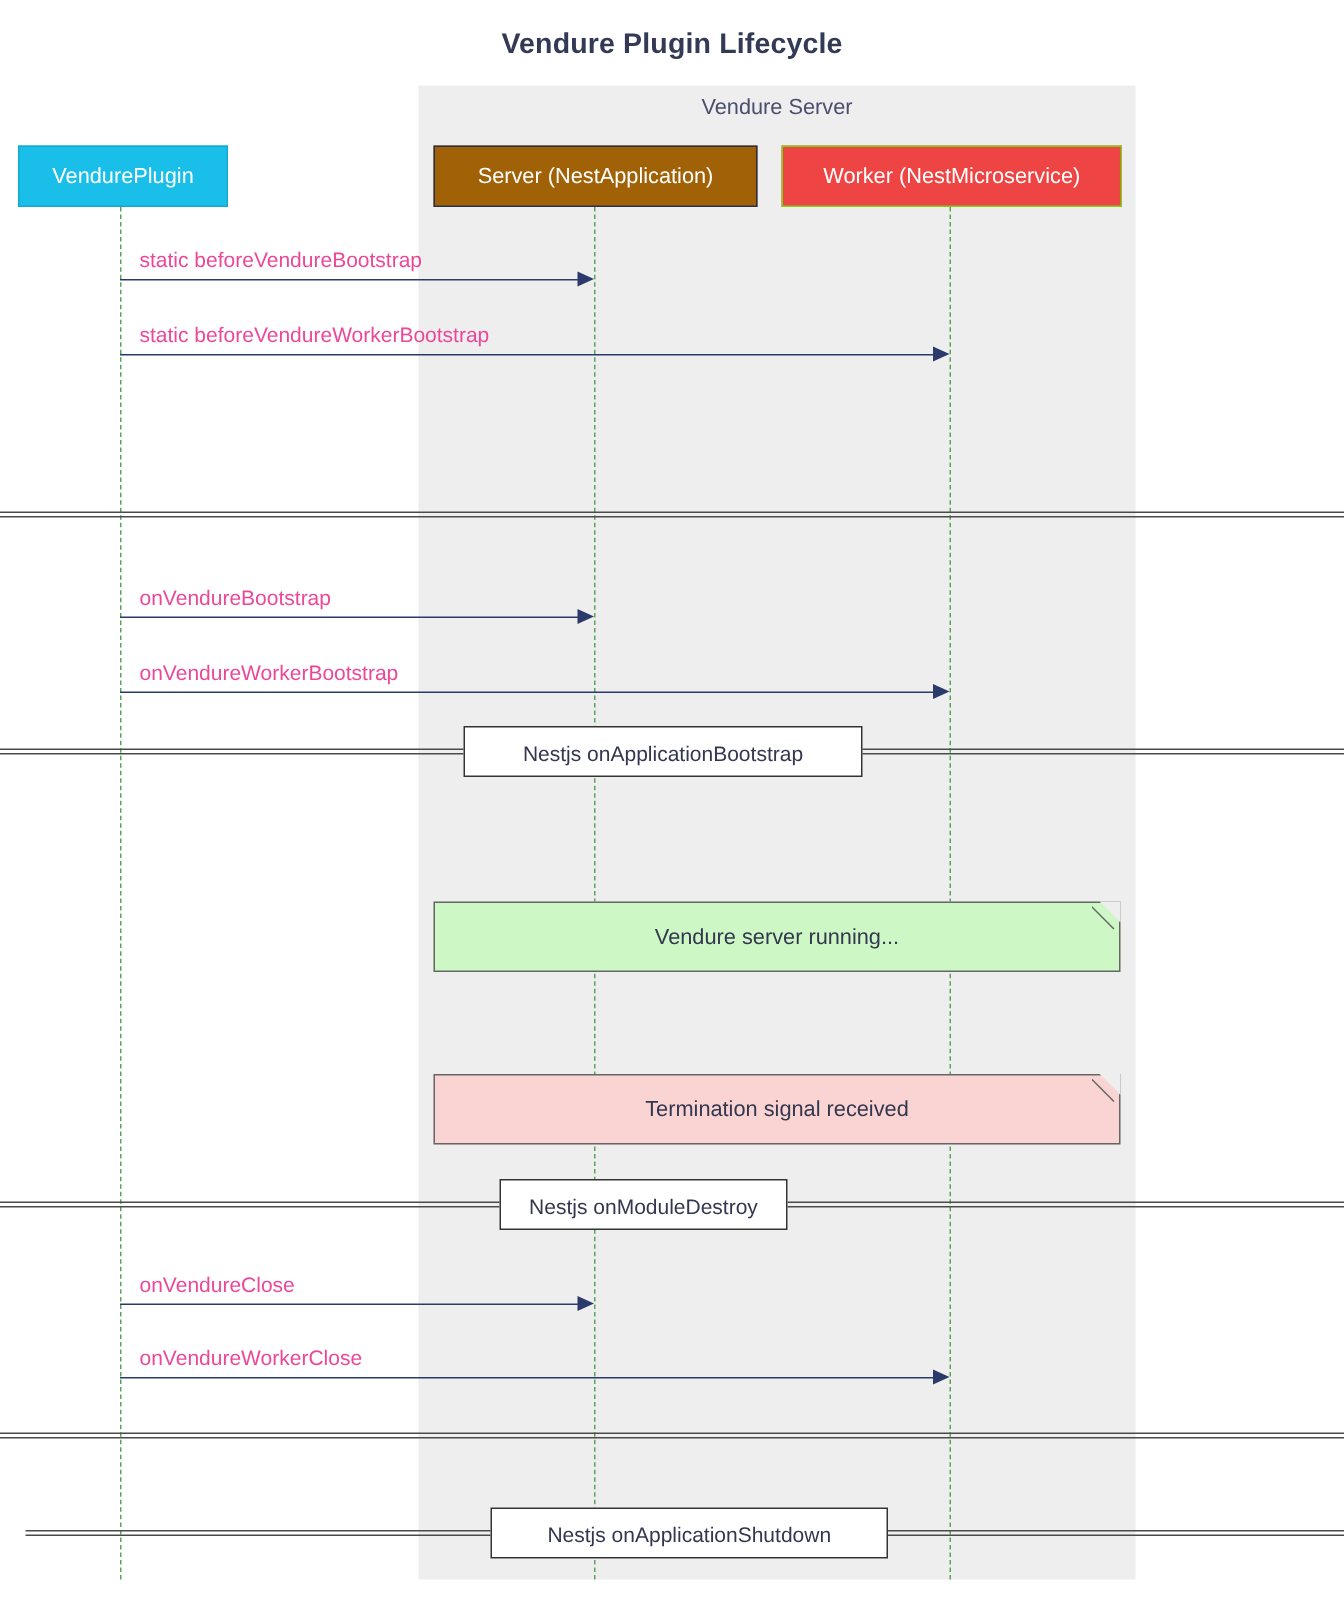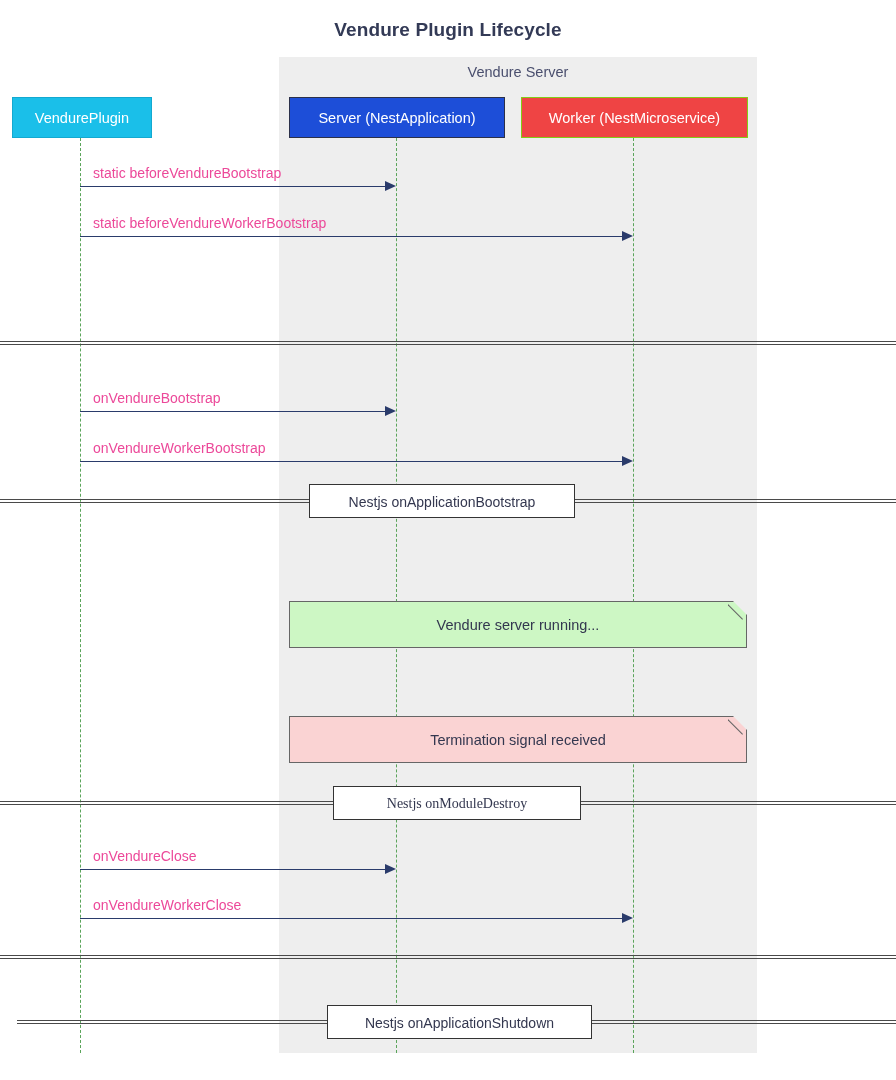--- a/index.html
+++ b/index.html
@@ -54,21 +54,21 @@
     white-space:nowrap;
     overflow:hidden;
   }
   .actor.plugin{
     left:12px; width:140px;
     background:#1ABFE9;
     border:1px solid #13a9d0;
   }
   .actor.server{
     left:289px; width:216px;
-    background:#1d4ed8;
+    background:#a16207;
     border:1px solid #2b3049;
   }
   .actor.worker{
     left:521px; width:227px;
     background:#ef4444;
     border:1px solid #84cc16;
   }
   
   .lifeline{
     position:absolute;
@@ -222,21 +222,21 @@
   <div id="layer-dividers">
       <div class="divider" style="top: 326px;">
         <div class="rule"></div>
       </div>
       <div class="divider" style="top: 484px;">
         <div class="rule"></div>
         <div class="chip" style="left: 309px; width: 266px;">Nestjs onApplicationBootstrap</div>
       </div>
       <div class="divider" style="top: 786px;">
         <div class="rule"></div>
-        <div class="chip" style="left: 333px; width: 248px; font-family: Liberation Serif, serif;">Nestjs onModuleDestroy</div>
+        <div class="chip" style="left: 333px; width: 192px;">Nestjs onModuleDestroy</div>
       </div>
       <div class="divider" style="top: 940px;">
         <div class="rule"></div>
       </div>
       <div class="divider" style="top: 1005px; margin-left: 17px;">
         <div class="rule"></div>
         <div class="chip" style="left: 310px; width: 265px;">Nestjs onApplicationShutdown</div>
       </div>
     </div>
   <div id="layer-notes">

